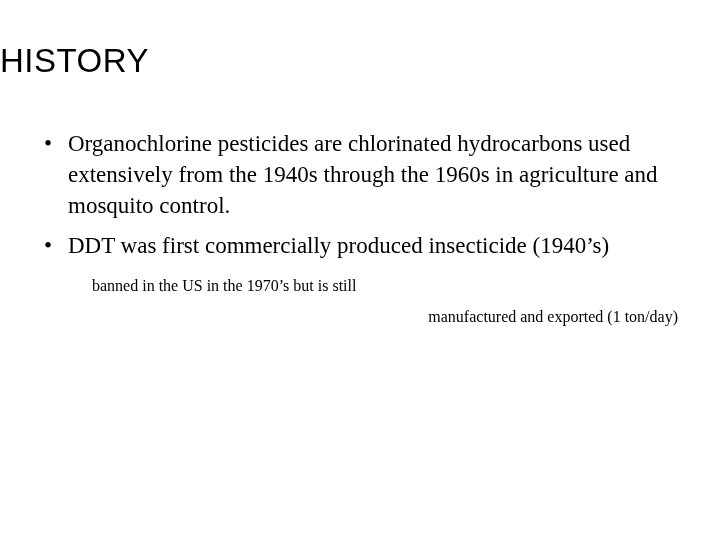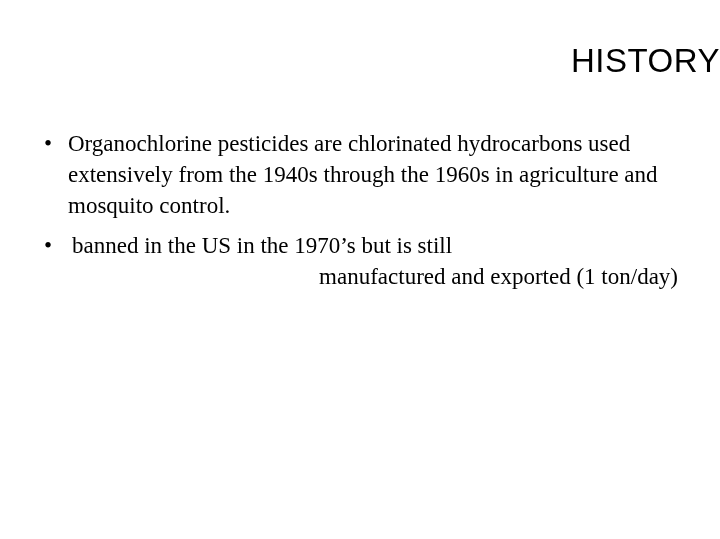--- a/index.html
+++ b/index.html
@@ -18,21 +18,21 @@
     position: relative;
     width: 720px;
     height: 539px;
     box-sizing: border-box;
   }
   .slide-title {
     position: absolute;
     top: 42px;
     left: 0;
     width: 720px;
-    text-align: right;
+    text-align: left;
     font-family: "Liberation Sans", sans-serif;
     font-size: 33px;
     font-weight: normal;
     letter-spacing: 0.5px;
     color: #000000;
   }
   .body-block {
     position: absolute;
     top: 128px;
     left: 38px;
@@ -52,22 +52,22 @@
   }
   ul.bullets > li .dot {
     position: absolute;
     left: 6px;
     top: 0;
     font-size: 23px;
     line-height: 31px;
   }
   .sub-para {
     margin-top: 8px;
-    margin-left: 34px;
-    font-size: 23px;
+    margin-left: 54px;
+    font-size: 16px;
     line-height: 31px;
     text-indent: 0;
   }
   .sub-para .cont-line {
     display: block;
     margin-left: 28px;
     text-align: right;
   }
 </style>
 </head>
@@ -78,20 +78,21 @@
   <div class="slide-title">HISTORY</div>
 
   <div class="body-block">
     <ul class="bullets">
       <li>
         <span class="dot">•</span>
         <span>Organochlorine pesticides are chlorinated hydrocarbons used extensively from the 1940s through the 1960s in agriculture and mosquito control.</span>
       </li>
       <li>
         <span class="dot">•</span>
+        <span>DDT was first commercially produced insecticide (1940’s)</span>
       </li>
     </ul>
 
     <div class="sub-para">
       <span>banned in the US in the 1970’s but is still</span>
       <span class="cont-line">manufactured and exported (1 ton/day)</span>
     </div>
   </div>
 
 </div>

